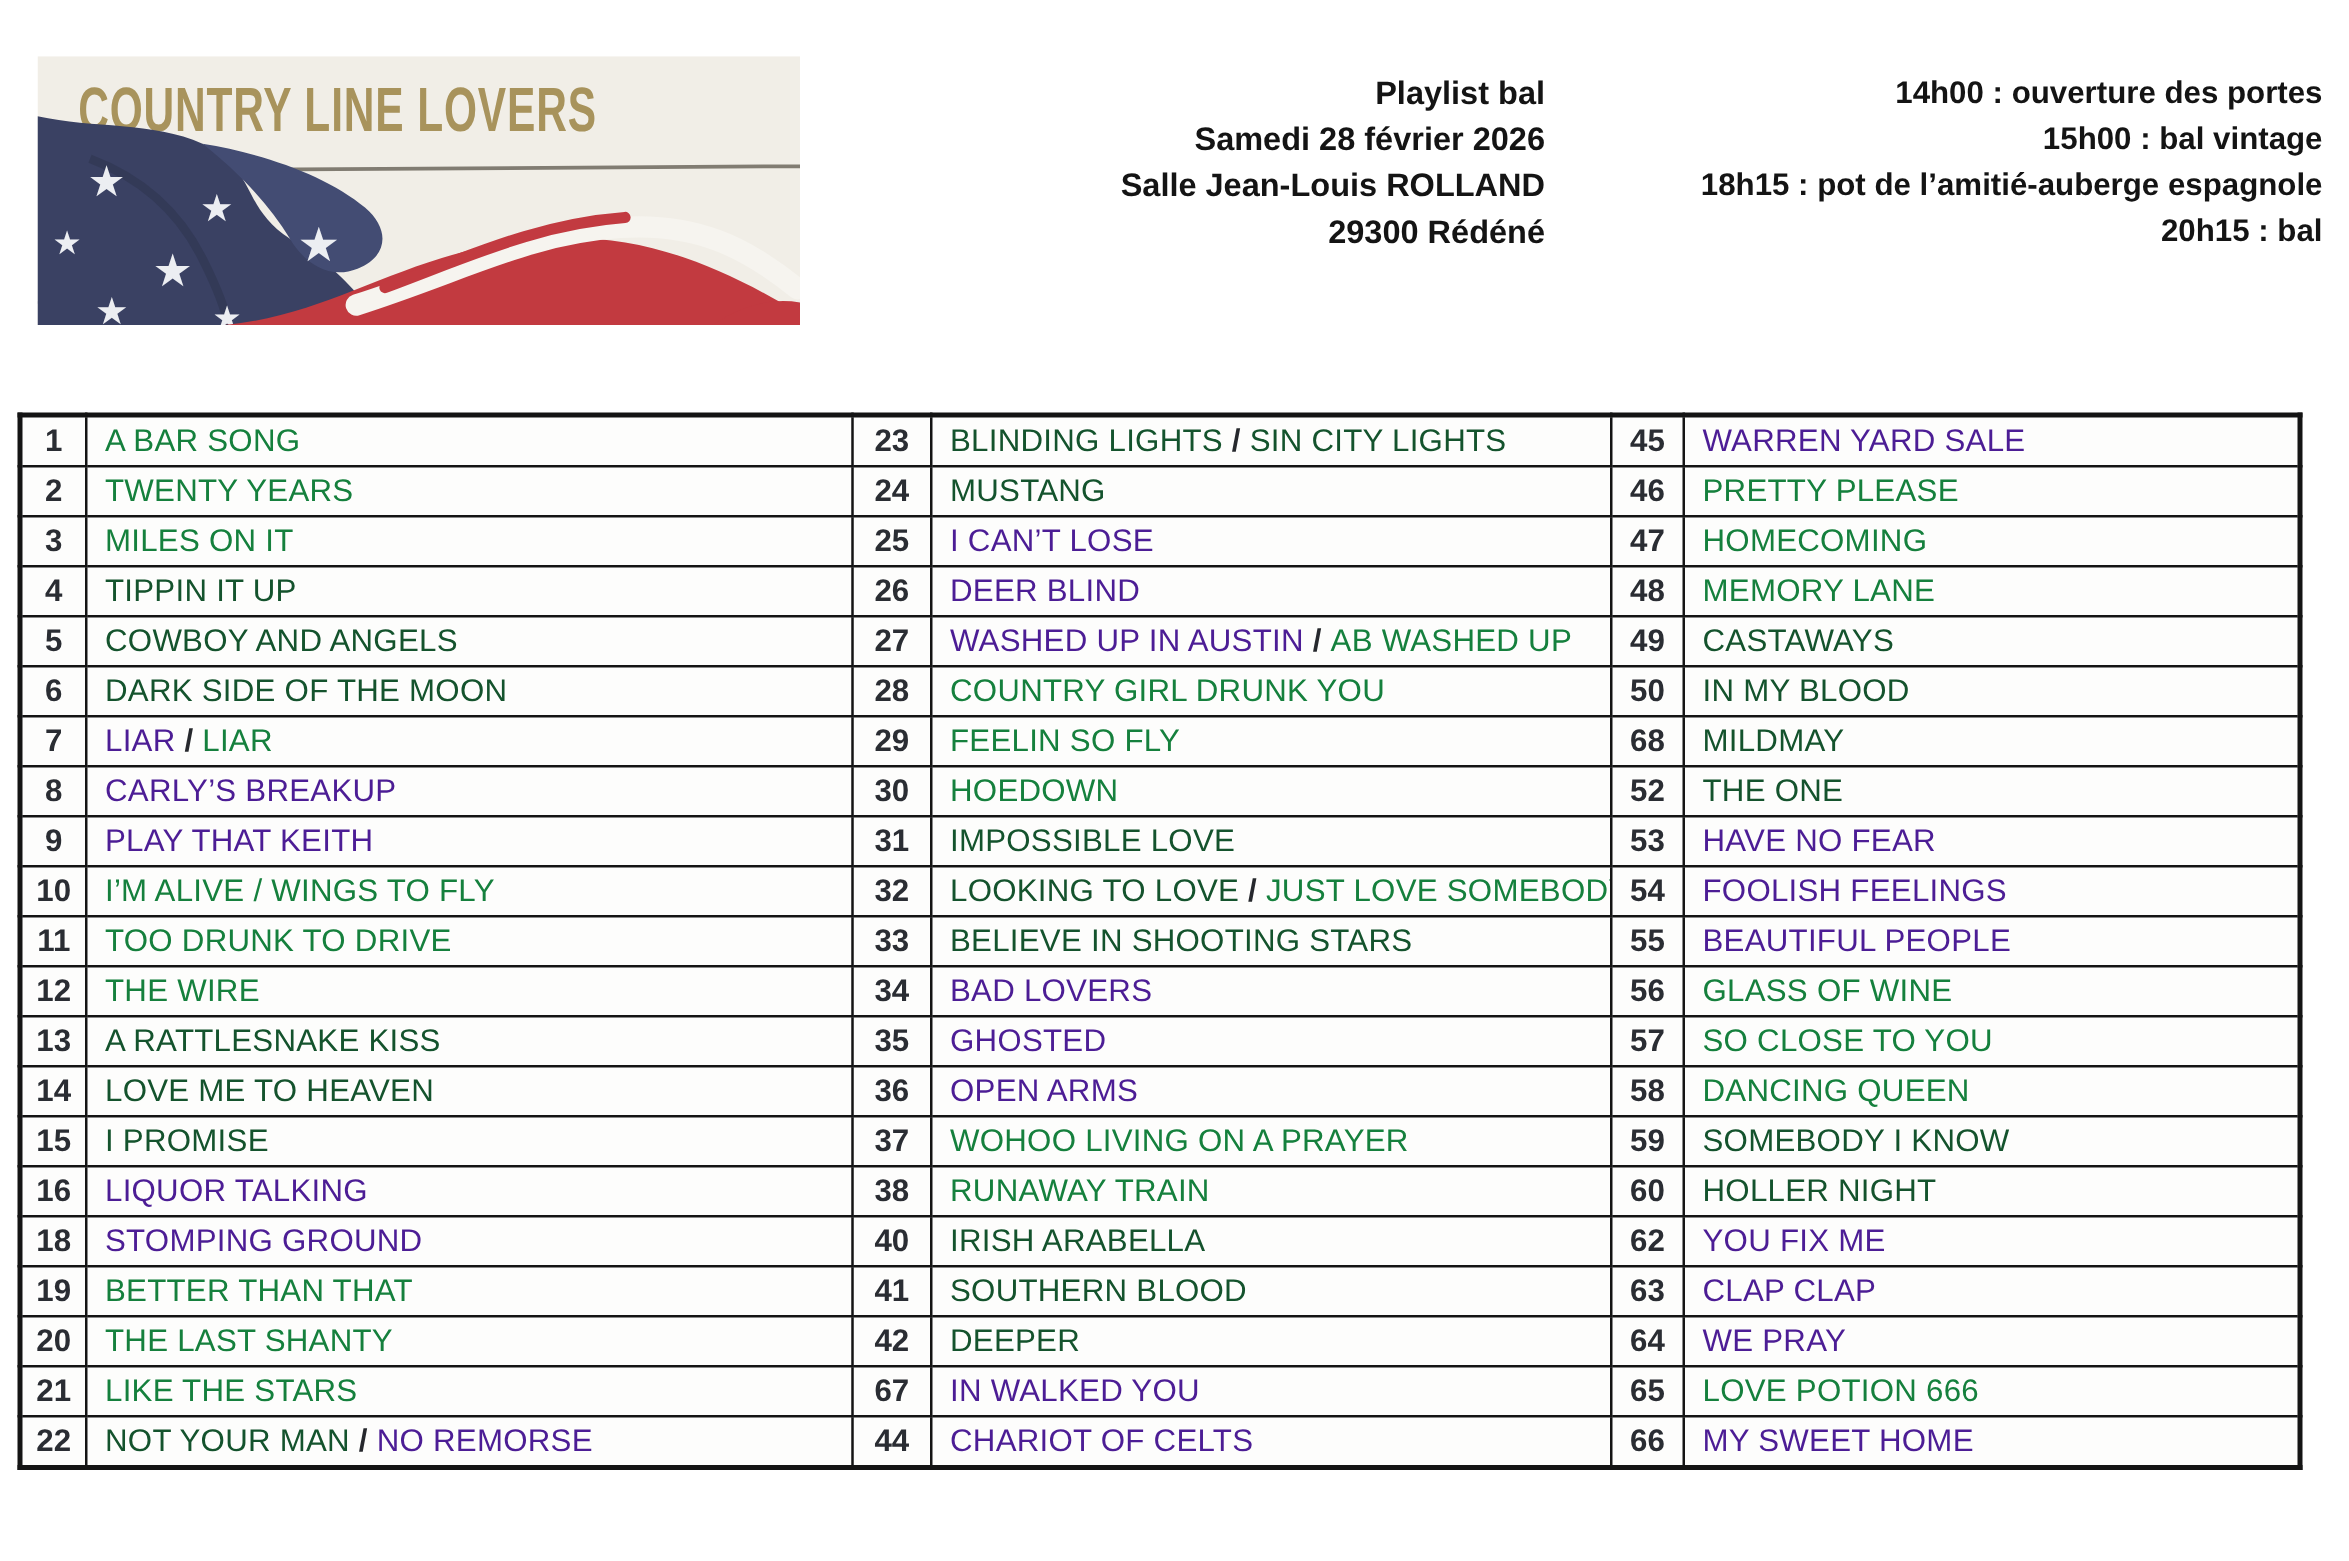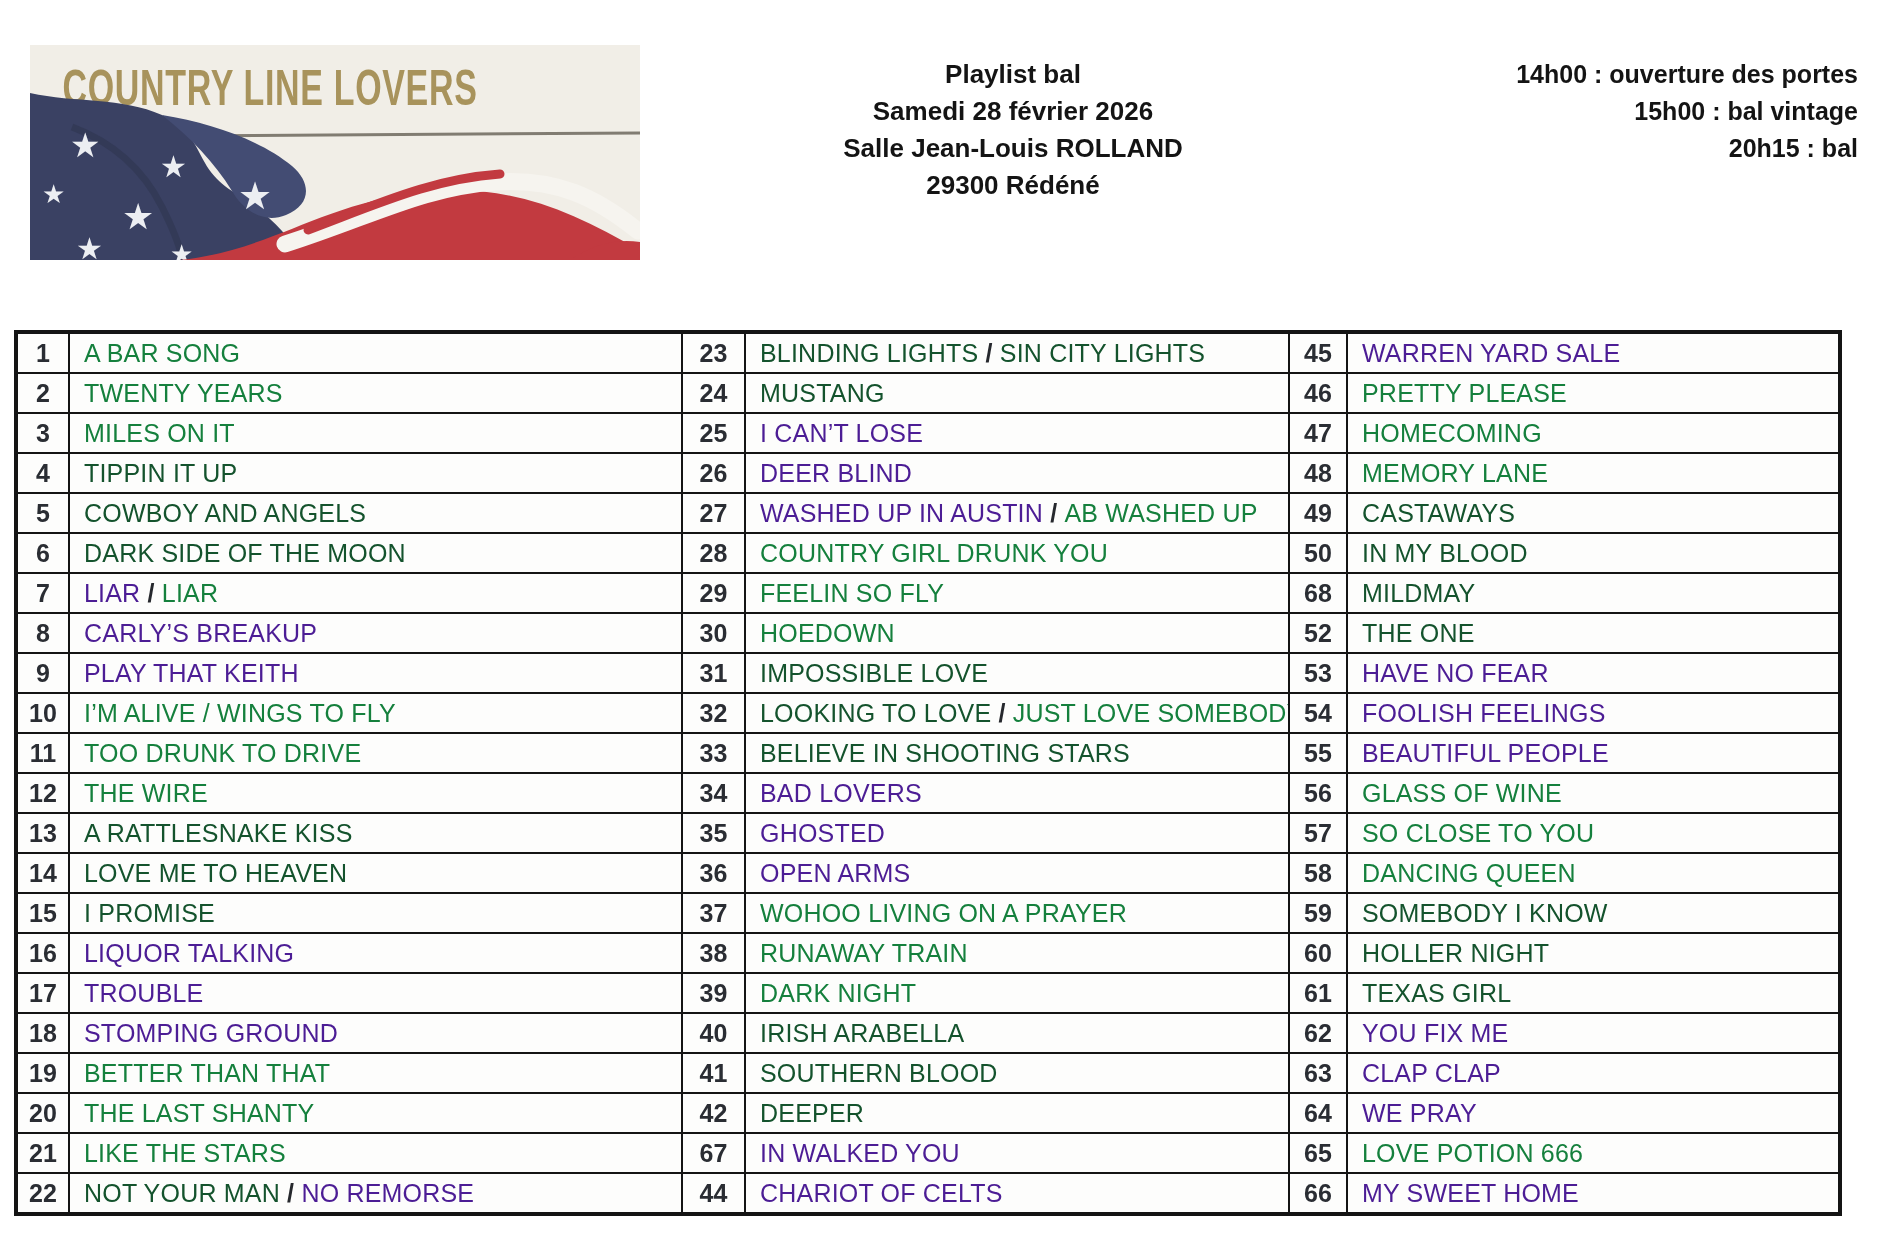--- a/index.html
+++ b/index.html
@@ -3,21 +3,21 @@
 <meta charset="utf-8">
 <style>
   html,body{margin:0;padding:0;background:#ffffff;}
   .page{position:relative;width:1879px;height:1249px;background:#ffffff;overflow:hidden;
         font-family:"Liberation Sans",sans-serif;}
 
   
   .logo-box{position:absolute;left:30px;top:45px;width:686px;height:215px;}
   .logo-box svg{display:block;width:610px;height:215px;}
 
-  .event-block{position:absolute;left:790px;top:56px;width:446px;text-align:center;
+  .event-block{position:absolute;left:790px;top:56px;width:446px;text-align:right;
                font-weight:bold;font-size:26px;line-height:37px;color:#141414;}
   .schedule-block{position:absolute;left:1298px;top:56px;width:560px;text-align:right;
                font-weight:bold;font-size:25px;line-height:37px;color:#141414;}
 
   
   table.playlist{position:absolute;left:14px;top:330px;width:1824px;
                  border-collapse:collapse;table-layout:fixed;
                  border:4px solid #141414;}
   table.playlist td{border:2px solid #141414;height:36px;vertical-align:middle;
                  white-space:nowrap;overflow:hidden;background:#fdfdfc;}
@@ -69,20 +69,21 @@
   <div class="event-block">
       <div>Playlist bal</div>
       <div>Samedi 28 février 2026</div>
       <div>Salle Jean-Louis ROLLAND</div>
       <div>29300 Rédéné</div>
     </div>
 
   <div class="schedule-block">
       <div>14h00 : ouverture des portes</div>
       <div>15h00 : bal vintage</div>
+      <div>18h15 : pot de l’amitié-auberge espagnole</div>
       <div>20h15 : bal</div>
     </div>
 
   <table class="playlist">
     <colgroup>
       <col style="width:53px">
         <col style="width:613px">
       <col style="width:63px">
         <col style="width:544px">
       <col style="width:58px">
@@ -211,28 +212,20 @@
         </tr>
         <tr>
           <td class="num">16</td>
           <td class="title"><span class="c-red">LIQUOR TALKING</span></td>
           <td class="num">38</td>
           <td class="title"><span class="c-black">RUNAWAY TRAIN</span></td>
           <td class="num">60</td>
           <td class="title"><span class="c-green">HOLLER NIGHT</span></td>
         </tr>
         <tr>
-          <td class="num">17</td>
-          <td class="title"><span class="c-red">TROUBLE</span></td>
-          <td class="num">39</td>
-          <td class="title"><span class="c-black">DARK NIGHT</span></td>
-          <td class="num">61</td>
-          <td class="title"><span class="c-green">TEXAS GIRL</span></td>
-        </tr>
-        <tr>
           <td class="num">18</td>
           <td class="title"><span class="c-red">STOMPING GROUND</span></td>
           <td class="num">40</td>
           <td class="title"><span class="c-green">IRISH ARABELLA</span></td>
           <td class="num">62</td>
           <td class="title"><span class="c-red">YOU FIX ME</span></td>
         </tr>
         <tr>
           <td class="num">19</td>
           <td class="title"><span class="c-black">BETTER THAN THAT</span></td>

